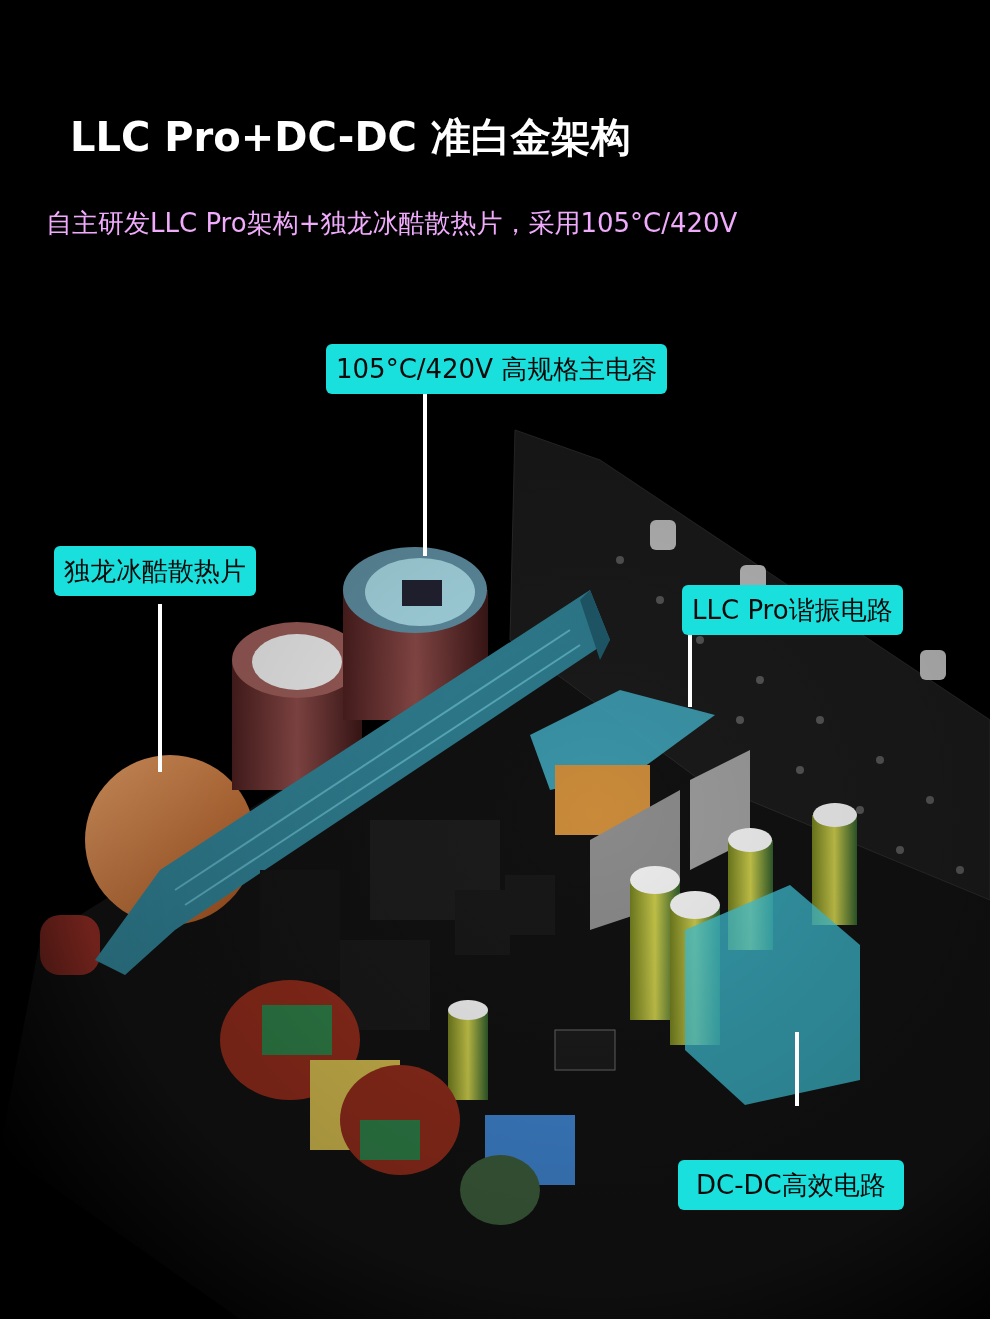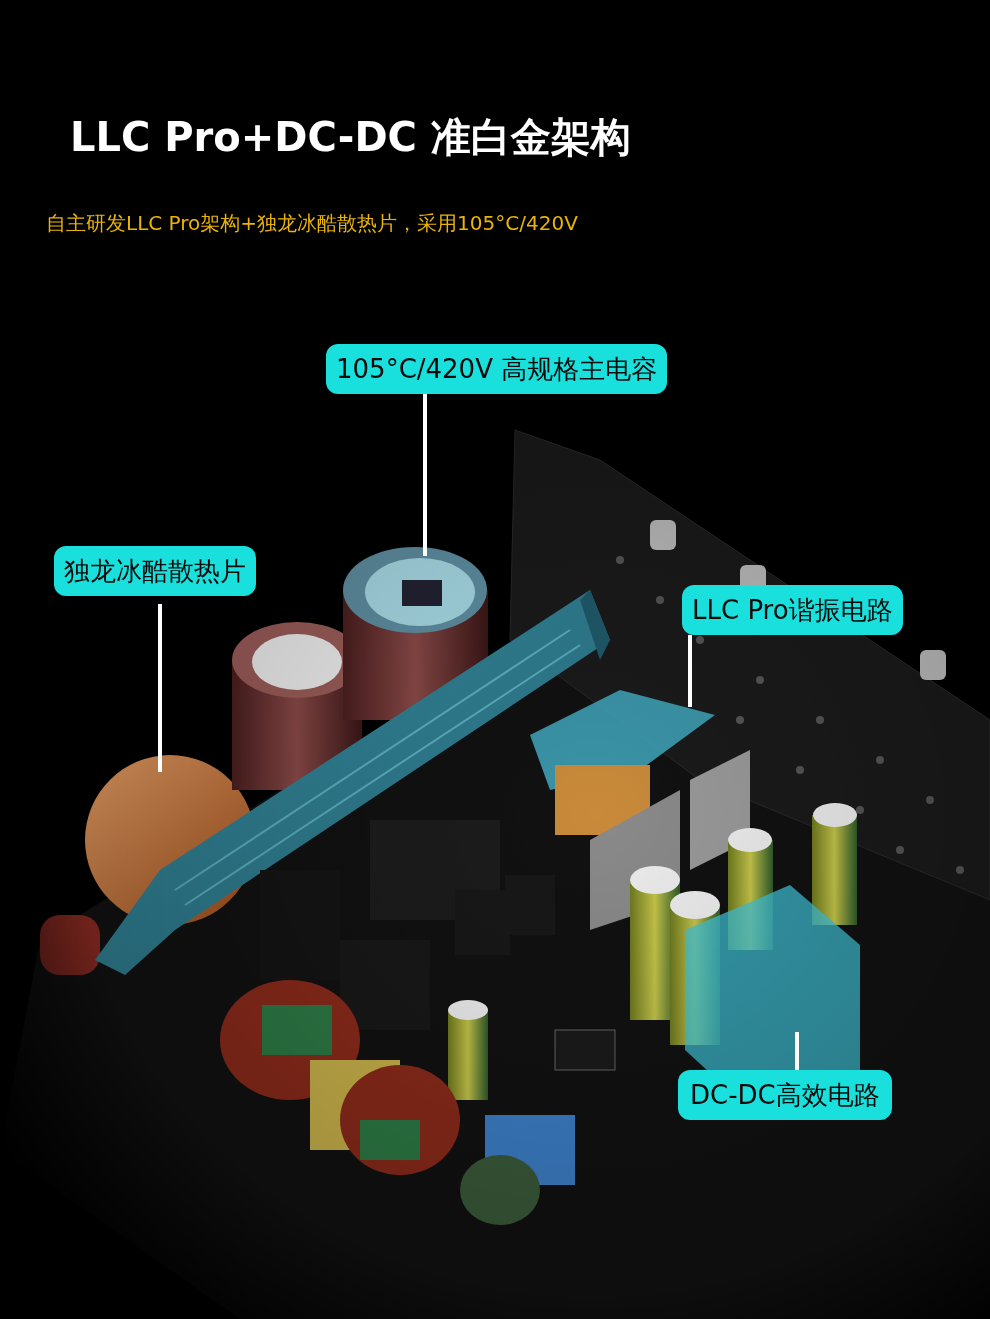--- a/index.html
+++ b/index.html
@@ -7,26 +7,26 @@
   body { position: relative; font-family: "DejaVu Sans", "Liberation Sans", sans-serif; color: #fff; }
 
   .title {
     position: absolute; left: 46px; top: 99px;
     font-size: 40px; font-weight: bold; letter-spacing: 0px; line-height: 76px;
     white-space: nowrap;
     margin-left: 24px;
   }
   .desc {
     position: absolute; left: 46px; top: 196px; width: 820px;
-    font-size: 20px; line-height: 54px; color: #eab308;
+    font-size: 26px; line-height: 54px; color: #f0abfc;
   }
 
   .label {
     position: absolute; background: #19e0dc; color: #0a0a0a;
-    border-radius: 12px; font-size: 26px; line-height: 50px; padding: 0 10px;
+    border-radius: 6px; font-size: 26px; line-height: 50px; padding: 0 10px;
     white-space: nowrap; z-index: 5;
   }
   .leader { position: absolute; width: 4px; background: #fff; z-index: 4; }
 
   
   .shape { position: absolute; }
 </style>
 </head>
 <body>
 
@@ -38,21 +38,21 @@
 
 <div class="label" style="left:326px; top:344px;">105°C/420V 高规格主电容</div>
 <div class="leader" style="left:423px; top:394px; height:162px;"></div>
 
 <div class="label" style="left:54px; top:546px;">独龙冰酷散热片</div>
 <div class="leader" style="left:158px; top:604px; height:168px;"></div>
 
 <div class="label" style="left:682px; top:585px;">LLC Pro谐振电路</div>
 <div class="leader" style="left:688px; top:635px; height:72px;"></div>
 
-<div class="label" style="left:678px; top:1070px; padding:0 12px;">DC-DC高效电路</div>
+<div class="label" style="left:678px; top:1160px; padding:0 18px;">DC-DC高效电路</div>
 <div class="leader" style="left:795px; top:1032px; height:74px;"></div>
 
 <svg class="shape" style="left:0; top:400px;" width="990" height="919" viewBox="0 400 990 919">
   <defs>
     <radialGradient id="fade" cx="60%" cy="45%" r="70%">
       <stop offset="0%" stop-color="#000" stop-opacity="0"></stop>
       <stop offset="75%" stop-color="#000" stop-opacity="0.2"></stop>
       <stop offset="100%" stop-color="#000" stop-opacity="1"></stop>
     </radialGradient>
     <linearGradient id="hs" x1="0" y1="0" x2="1" y2="1">

